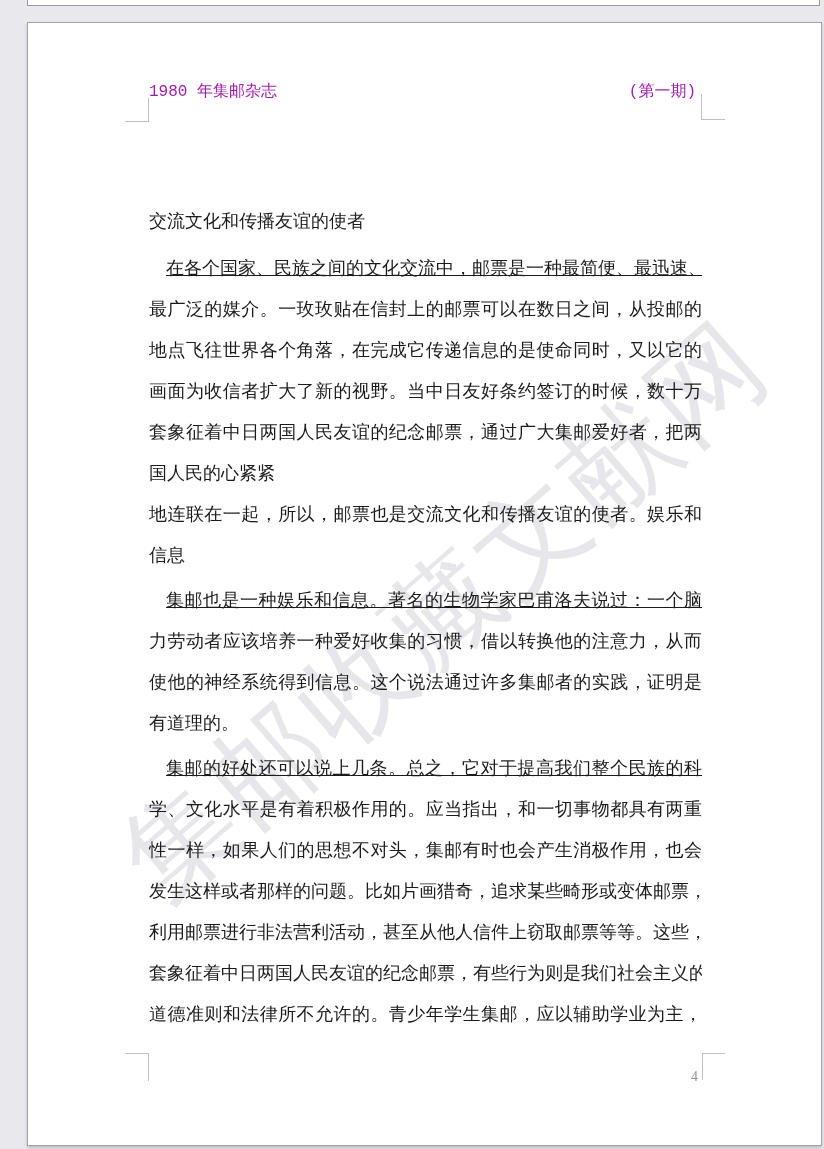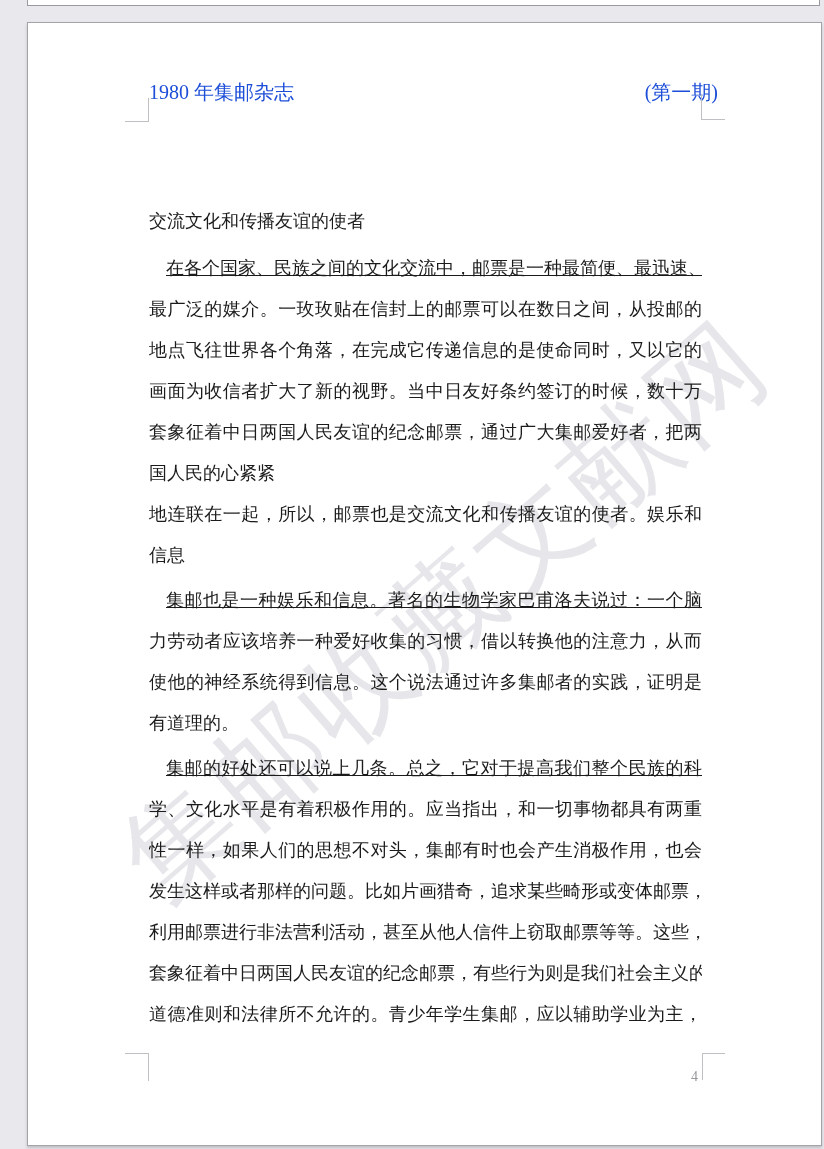--- a/index.html
+++ b/index.html
@@ -13,24 +13,24 @@
     position:absolute;left:27px;top:-2px;width:791px;height:7px;
     background:#fff;border:1px solid #9a9aa0;border-top:none;
   }
   
   .page{
     position:absolute;left:27px;top:22px;width:793px;height:1122px;
     background:#fff;border:1px solid #a3a3a8;
     box-shadow:0 2px 3px rgba(0,0,0,0.18);
   }
   .hdr{
-    position:absolute;top:61px;font-size:20px;line-height:16px;color:#1d4ed8;
+    position:absolute;top:61px;font-size:16px;line-height:16px;color:#a21caf;font-family:Liberation Mono, monospace;
   }
   .hdr-left{left:121px;}
-  .hdr-right{right:103px;}
+  .hdr-right{right:125px;}
   
   .mark{position:absolute;}
   .mark.tl{left:97px;top:75px;width:23px;height:23px;border-right:1px solid #bfbfc4;border-bottom:1px solid #bfbfc4;}
   .mark.tr{left:673px;top:71px;width:23px;height:25px;border-left:1px solid #bfbfc4;border-bottom:1px solid #bfbfc4;}
   .mark.bl{left:97px;top:1030px;width:23px;height:27px;border-right:1px solid #bfbfc4;border-top:1px solid #bfbfc4;}
   .mark.br{left:674px;top:1030px;width:22px;height:26px;border-left:1px solid #bfbfc4;border-top:1px solid #bfbfc4;}
   .pagenum{
     position:absolute;left:652px;top:1046px;width:18px;text-align:right;
     font-size:14px;line-height:16px;color:#96969c;
   }

